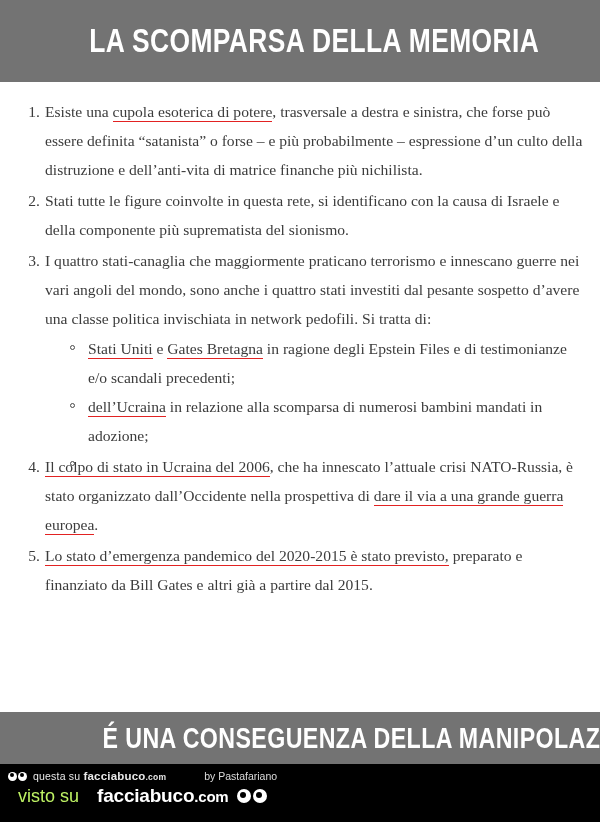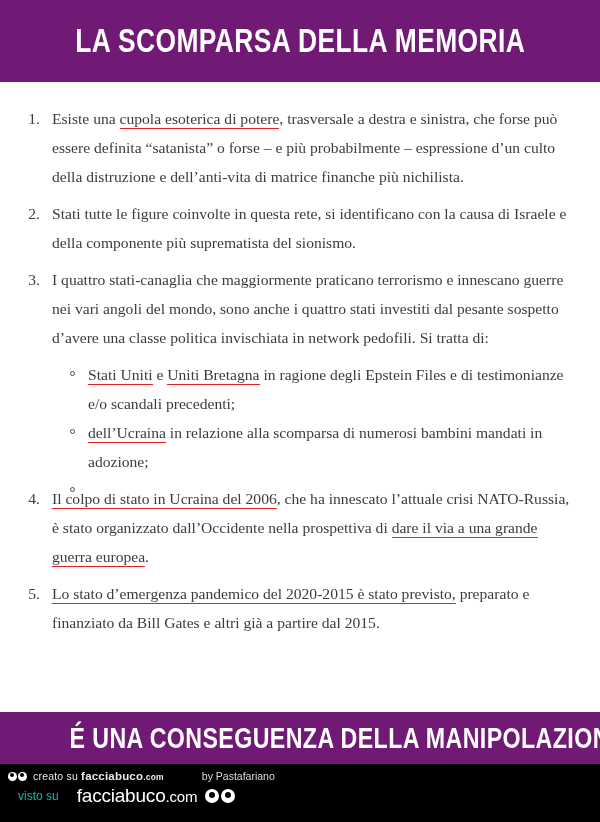--- a/index.html
+++ b/index.html
@@ -17,28 +17,29 @@
     position: relative;
     width: 600px;
     height: 822px;
     background: #000000;
     display: flex;
     flex-direction: column;
   }
 
   
   .caption {
-    background: #701a75;
+    background: #737373;
     color: #ffffff;
-    text-align: center;
+    text-align: left;
     font-family: "Liberation Sans", sans-serif;
     font-weight: 700;
     letter-spacing: 0.5px;
     white-space: nowrap;
     overflow: hidden;
+    padding-left: 33px;
   }
   .caption-top {
     height: 82px;
     line-height: 82px;
     font-size: 33px;
   }
   .caption-top .cap-inner {
     display: inline-block;
     transform: scaleX(0.80);
     transform-origin: center center;
@@ -77,21 +78,21 @@
     margin: 0 0 2px 0;
   }
   ol.main-list > li > .marker {
     position: absolute;
     left: 4px;
     top: 0;
     width: 22px;
     text-align: right;
     color: #3c3c3c;
   }
-  .para { margin: 8px; }
+  .para { margin: 1px; }
 
   ul.sub-list {
     list-style: none;
     margin: 0;
     padding: 0 0 0 26px;
   }
   ul.sub-list > li {
     position: relative;
     padding-left: 18px;
     margin: 0;
@@ -165,27 +166,27 @@
     color: #e8e8e8;
   }
   .f-created .brand { font-weight: 700; font-size: 11.5px; }
   .f-created .tld { font-weight: 700; font-size: 8.5px; }
   .f-by {
     font-size: 10.5px;
     color: #dcdcdc;
     margin-left: 38px;
   }
   .f-visto {
-    font-size: 12px;
-    color: #14b8a6;
+    font-size: 18px;
+    color: #bef264;
     margin-left: 10px;
   }
   .f-brand2 {
     font-size: 19px;
-    font-weight: 400;
+    font-weight: 700;
     color: #ffffff;
     margin-left: 18px;
     letter-spacing: -0.2px;
   }
   .f-brand2 .tld2 { font-size: 15px; }
 </style>
 </head>
 <body>
 
 <div class="meme">
@@ -201,21 +202,21 @@
           <div class="para"><span>Esiste una </span><span class="hl">cupola esoterica di potere</span><span>, trasversale a destra e sinistra, che forse può essere definita “satanista” o forse – e più probabilmente – espressione d’un culto della distruzione e dell’anti-vita di matrice finanche più nichilista.</span></div>
         </li>
         <li>
           <span class="marker">2.</span>
           <div class="para"><span>Stati tutte le figure coinvolte in questa rete, si identificano con la causa di Israele e della componente più suprematista del sionismo.</span></div>
         </li>
         <li>
           <span class="marker">3.</span>
           <div class="para"><span>I quattro stati-canaglia che maggiormente praticano terrorismo e innescano guerre nei vari angoli del mondo, sono anche i quattro stati investiti dal pesante sospetto d’avere una classe politica invischiata in network pedofili. Si tratta di:</span></div>
           <ul class="sub-list">
-            <li><span class="dot"></span><span><span class="hl">Stati Uniti</span><span> e </span><span class="hl">Uniti Bretagna</span><span> in ragione degli Epstein Files e di testimonianze e/o scandali precedenti;</span></span></li>
+            <li><span class="dot"></span><span><span class="hl">Stati Uniti</span><span> e </span><span class="hl">Gates Bretagna</span><span> in ragione degli Epstein Files e di testimonianze e/o scandali precedenti;</span></span></li>
             <li><span class="dot"></span><span><span class="hl">dell’Ucraina</span><span> in relazione alla scomparsa di numerosi bambini mandati in adozione;</span></span></li>
             <li><span class="dot"></span></li>
           </ul>
         </li>
         <li>
           <span class="marker">4.</span>
           <div class="para"><span class="hl">Il colpo di stato in Ucraina del 2006</span><span>, che ha innescato l’attuale crisi NATO-Russia, è stato organizzato dall’Occidente nella prospettiva di </span><span class="hl">dare il via a una grande guerra europea</span><span>.</span></div>
         </li>
         <li>
           <span class="marker">5.</span>
@@ -227,21 +228,21 @@
   <div class="caption caption-bottom">
     <span class="cap-inner">É UNA CONSEGUENZA DELLA MANIPOLAZIONE</span>
   </div>
 
   <div class="footer">
     <div class="footer-row r1">
       <span class="eyes small">
         <span class="eye"></span>
         <span class="eye"></span>
       </span>
-      <span class="f-created"><span>creato su </span><span class="brand">facciabuco</span><span class="tld">.com</span></span>
+      <span class="f-created"><span>questa su </span><span class="brand">facciabuco</span><span class="tld">.com</span></span>
       <span class="f-by">by Pastafariano</span>
     </div>
     <div class="footer-row r2">
       <span class="f-visto">visto su</span>
       <span class="f-brand2"><span>facciabuco</span><span class="tld2">.com</span></span>
       <span class="eyes big">
         <span class="eye"></span>
         <span class="eye"></span>
       </span>
     </div>

